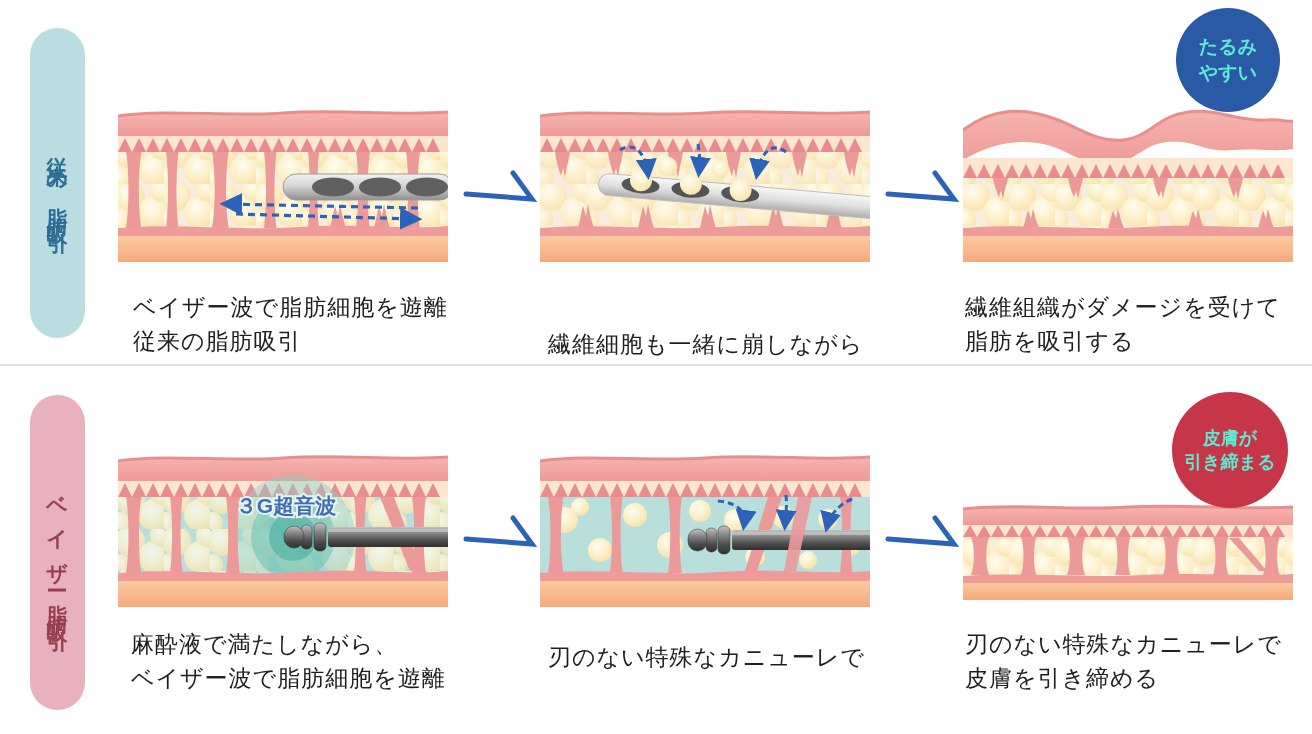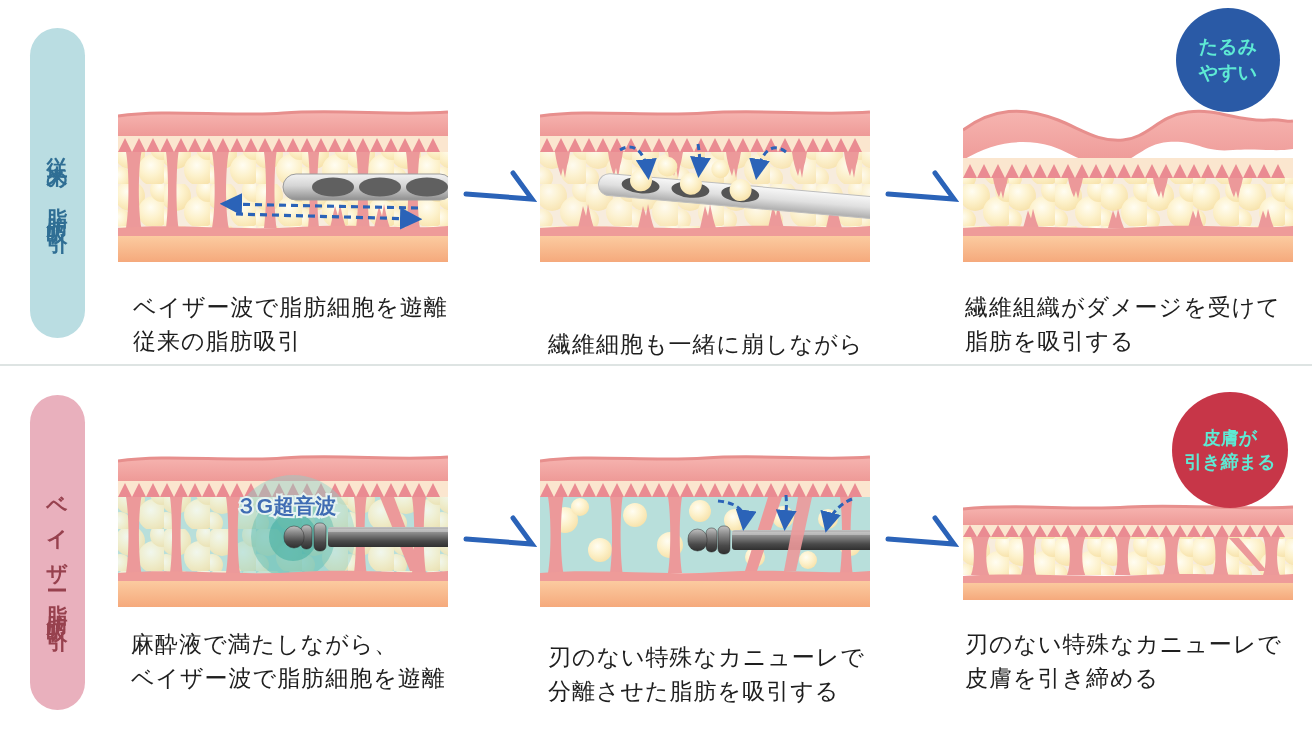--- a/index.html
+++ b/index.html
@@ -335,18 +335,17 @@
   <span>皮膚が</span>
   <span>引き締まる</span>
 </div>
 
 <div class="abs caption" style="left:131px;top:627px;">
   <div>麻酔液で満たしながら、</div>
   <div>ベイザー波で脂肪細胞を遊離</div>
 </div>
 <div class="abs caption" style="left:548px;top:627px;margin-top:13px;">
   <div>刃のない特殊なカニューレで</div>
-  <div>分離させた脂肪を吸引する</div>
 </div>
 <div class="abs caption" style="left:965px;top:627px;">
   <div>刃のない特殊なカニューレで</div>
   <div>皮膚を引き締める</div>
 </div>
 
 </body></html>

